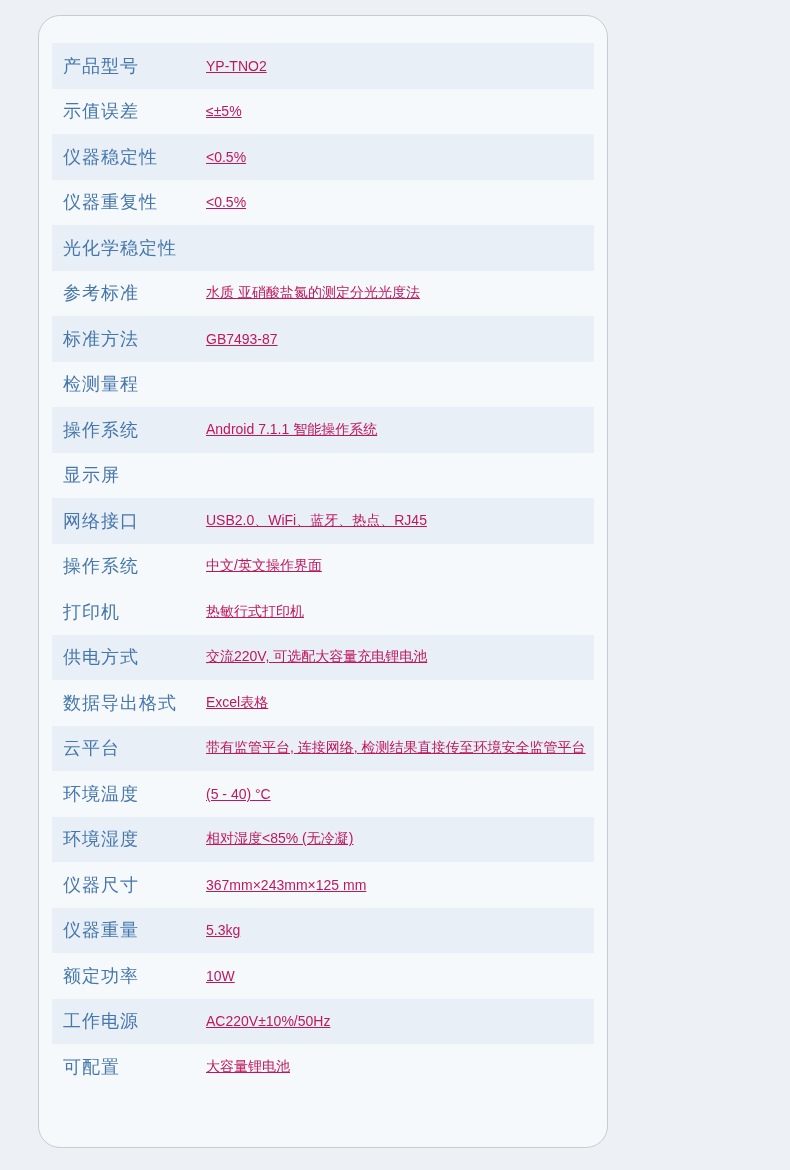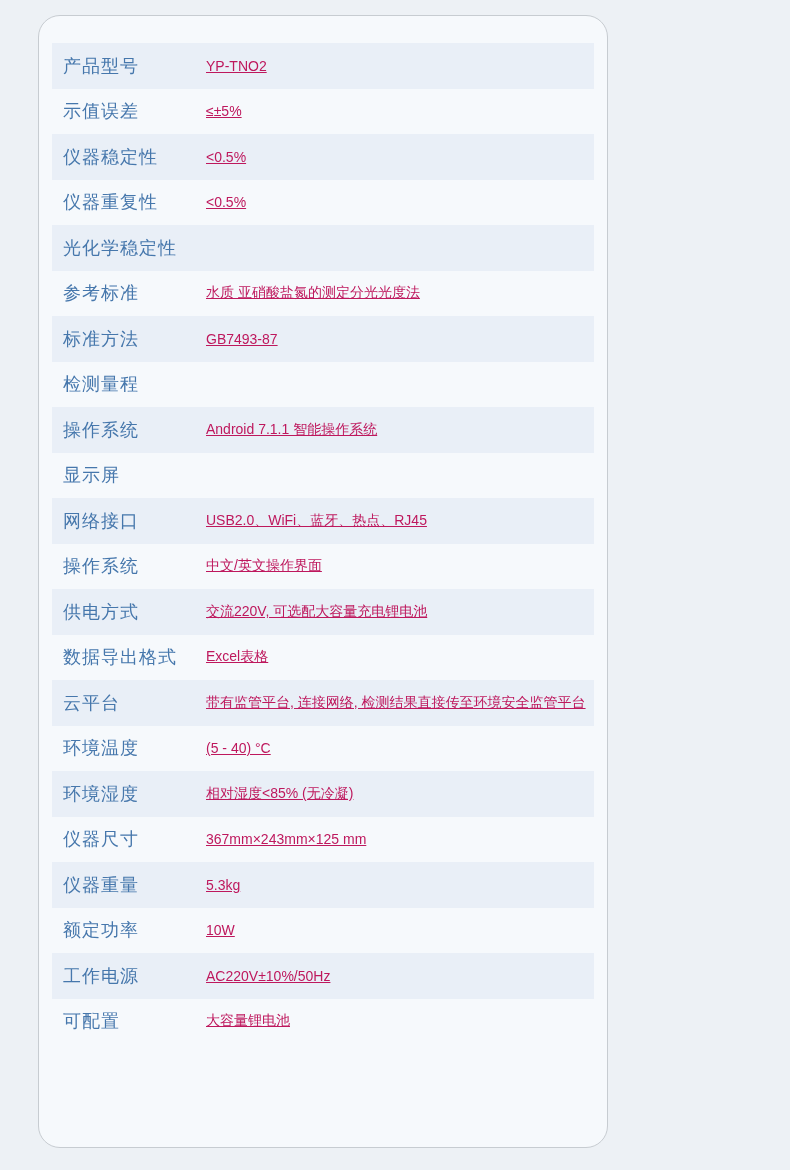--- a/index.html
+++ b/index.html
@@ -100,20 +100,24 @@
       <div class="label">显示屏</div>
     </div>
     <div class="row alt">
       <div class="label">网络接口</div>
       <div class="value">USB2.0、WiFi、蓝牙、热点、RJ45</div>
     </div>
     <div class="row">
       <div class="label">操作系统</div>
       <div class="value">中文/英文操作界面</div>
     </div>
+    <div class="row">
+      <div class="label">打印机</div>
+      <div class="value">热敏行式打印机</div>
+    </div>
     <div class="row alt">
       <div class="label">供电方式</div>
       <div class="value">交流220V, 可选配大容量充电锂电池</div>
     </div>
     <div class="row">
       <div class="label">数据导出格式</div>
       <div class="value">Excel表格</div>
     </div>
     <div class="row alt">
       <div class="label">云平台</div>

